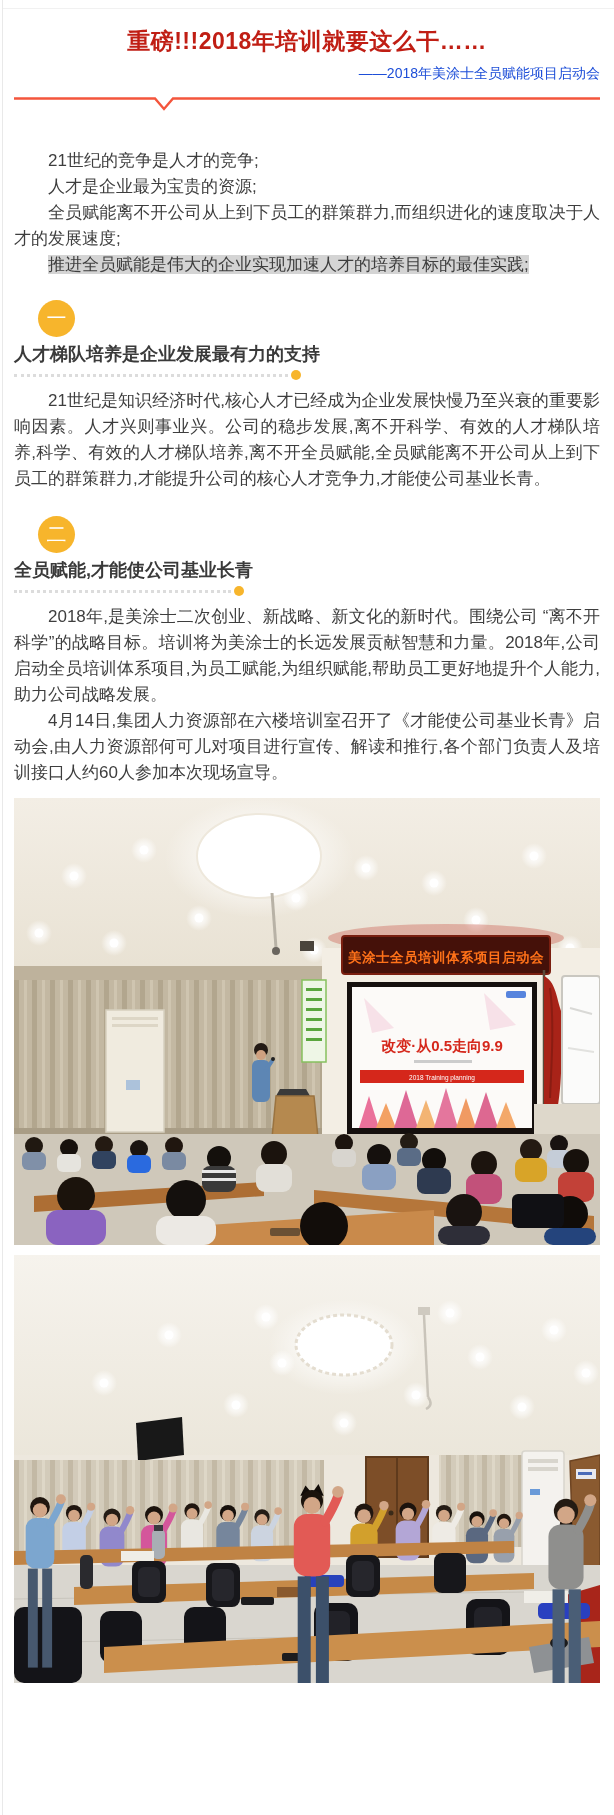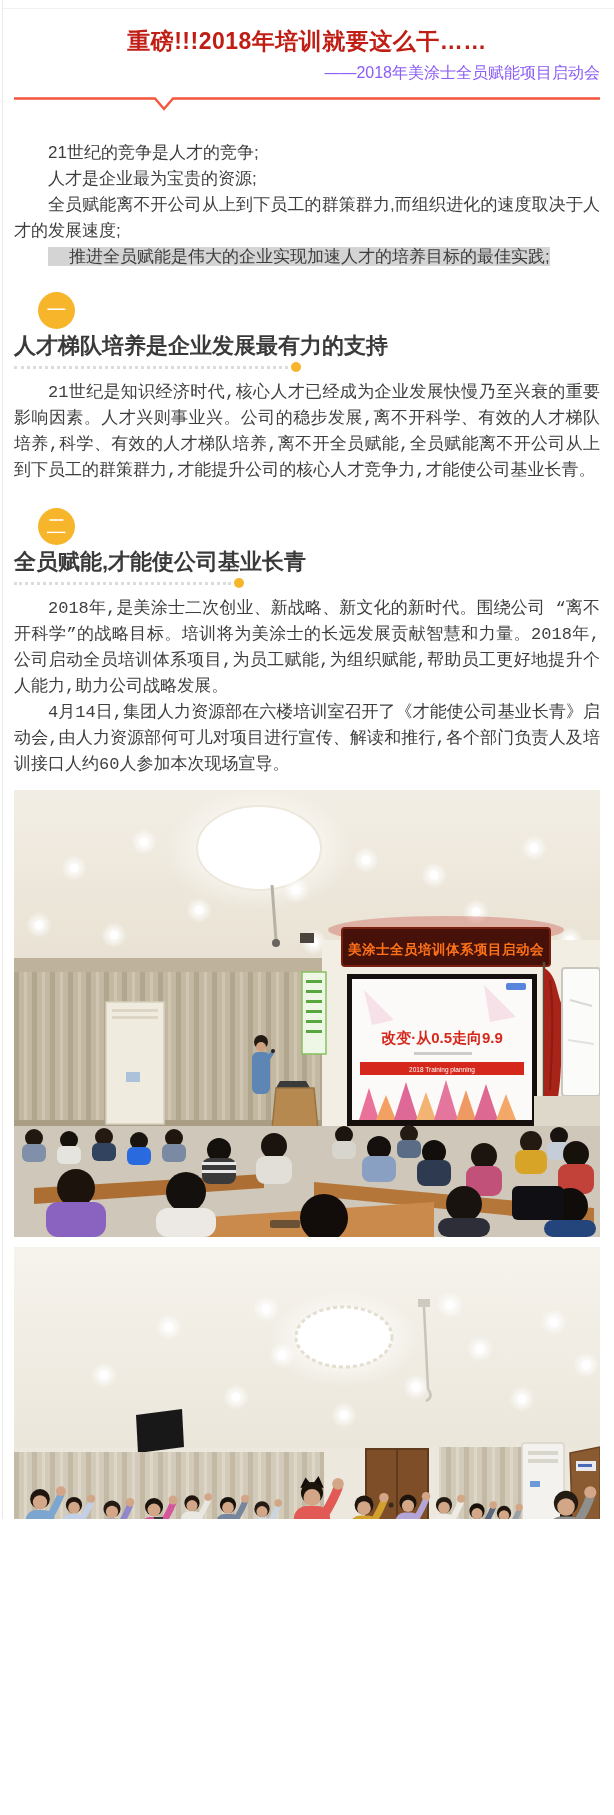--- a/index.html
+++ b/index.html
@@ -1,64 +1,64 @@
 <!DOCTYPE html>
 <html><head>
 <meta charset="utf-8">
 <style>
   html,body{margin:0;padding:0;background:#ffffff;}
   .page{
     position:relative;
-    width:614px;height:1519px;
+    width:614px;height:1815px;
     overflow:hidden;
     background:#fff;
     font-family:"Liberation Sans","DejaVu Sans",sans-serif;
   }
   .edge-left{position:absolute;left:2px;top:0;width:1px;height:100%;background:#e9e9e9;}
   .edge-top{position:absolute;top:8px;left:3px;right:0;height:1px;background:#f1f1f1;}
 
   .title{
     margin:26px 14px 0;
     text-align:center;
     font-size:23px;line-height:30px;
     font-weight:700;color:#c01e14;letter-spacing:.5px;
   }
   .subtitle{
     margin:6px 14px 0;
     text-align:right;
-    font-size:16px;line-height:22px;color:#8b5cf6;
+    font-size:14px;line-height:22px;color:#1d4ed8;
   }
   .divider{display:block;margin:12px 14px 0;}
 
-  .body-text{margin:24px 14px 0;}
+  .body-text{margin:32px 14px 0;}
   p.para{
     margin:0;
     font-size:17px;line-height:26px;color:#3e3e3e;
     text-indent:2em;text-align:justify;
     word-break:break-all;
   }
-  .hl{background:#d4d4d4;padding-left:21px;}
+  .hl{background:#d4d4d4;}
 
   .section{margin:22px 14px 0;}
   .section-2{margin-top:24px;}
   .badge{
     width:37px;height:37px;border-radius:50%;
     background:#f7b52c;color:#ffffff;
     font-size:20px;line-height:37px;text-align:center;
     margin-left:24px;
   }
   .heading{
     margin:5px 0 0;
-    font-size:22px;line-height:24px;
+    font-size:18px;line-height:24px;
     font-weight:700;color:#3a3a3a;
   }
   .dotline{display:flex;align-items:center;margin-top:4px;height:10px;}
   .dots{flex:1;border-top:3px dotted #dcdcdc;}
   .enddot{flex:none;width:10px;height:10px;border-radius:50%;background:#f7b52c;margin-left:3px;}
-  .section .para{margin-top:8px;font-family:Liberation Mono, monospace;}
+  .section .para{margin-top:8px;}
   .section .para + .para{margin-top:0;}
 
   .photo{display:block;margin:12px 14px 0;}
   .photo-2{margin-top:10px;}
   svg text{font-family:"Liberation Sans","DejaVu Sans",sans-serif;}
 </style>
 </head>
 <body>
 
 <div class="page">

